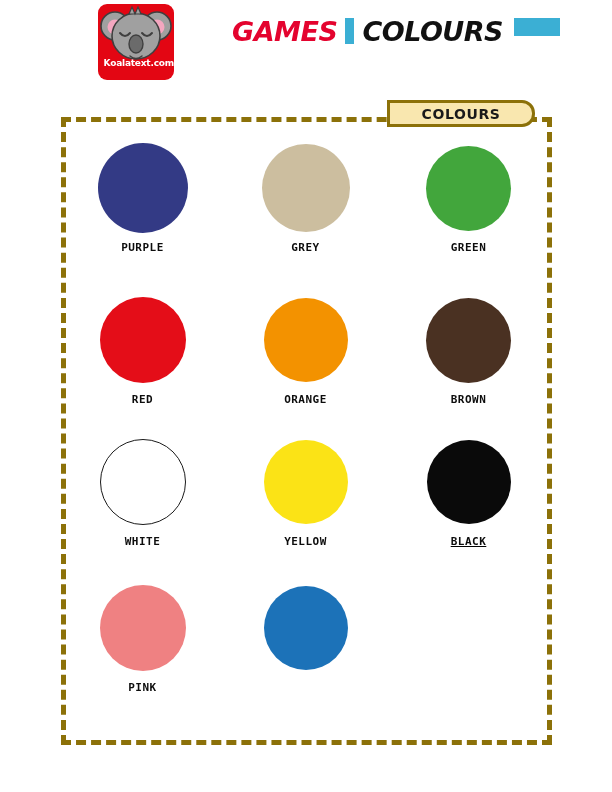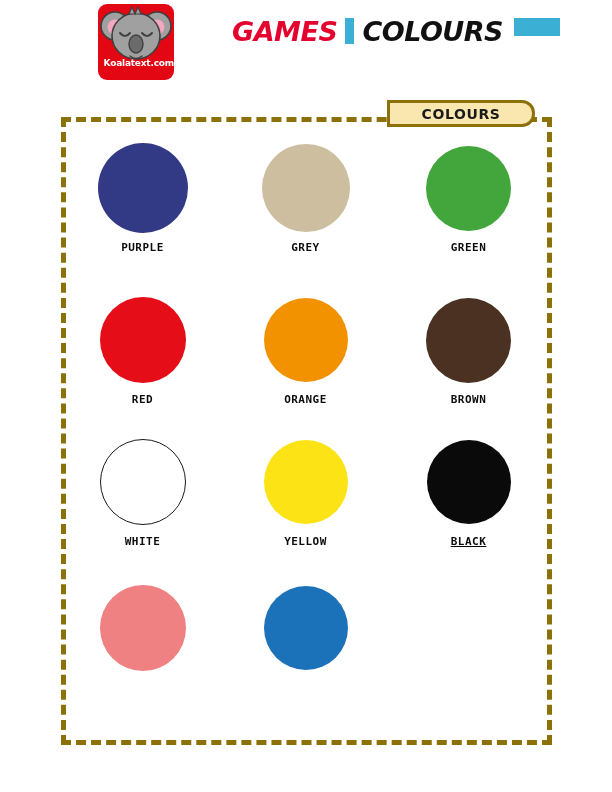--- a/index.html
+++ b/index.html
@@ -257,20 +257,21 @@
       <div class="cell" style="left: 326px; top: 294px; text-decoration: underline;">
         <div class="swatch-wrap">
           <div class="swatch" style="width: 84px; height: 84px; background: rgb(10, 10, 10);"></div>
         </div>
         <div class="cell-label">BLACK</div>
       </div>
       <div class="cell" style="left: 0px; top: 440px;">
         <div class="swatch-wrap">
           <div class="swatch" style="width: 86px; height: 86px; background: rgb(239, 129, 130);"></div>
         </div>
+        <div class="cell-label">PINK</div>
       </div>
       <div class="cell" style="left: 163px; top: 440px;">
         <div class="swatch-wrap">
           <div class="swatch" style="width: 84px; height: 84px; background: rgb(28, 114, 184);"></div>
         </div>
       </div>
       <div class="cell empty" style="left: 326px; top: 440px;">
         <div class="swatch-wrap"></div>
         <div class="cell-label"></div>
       </div>

